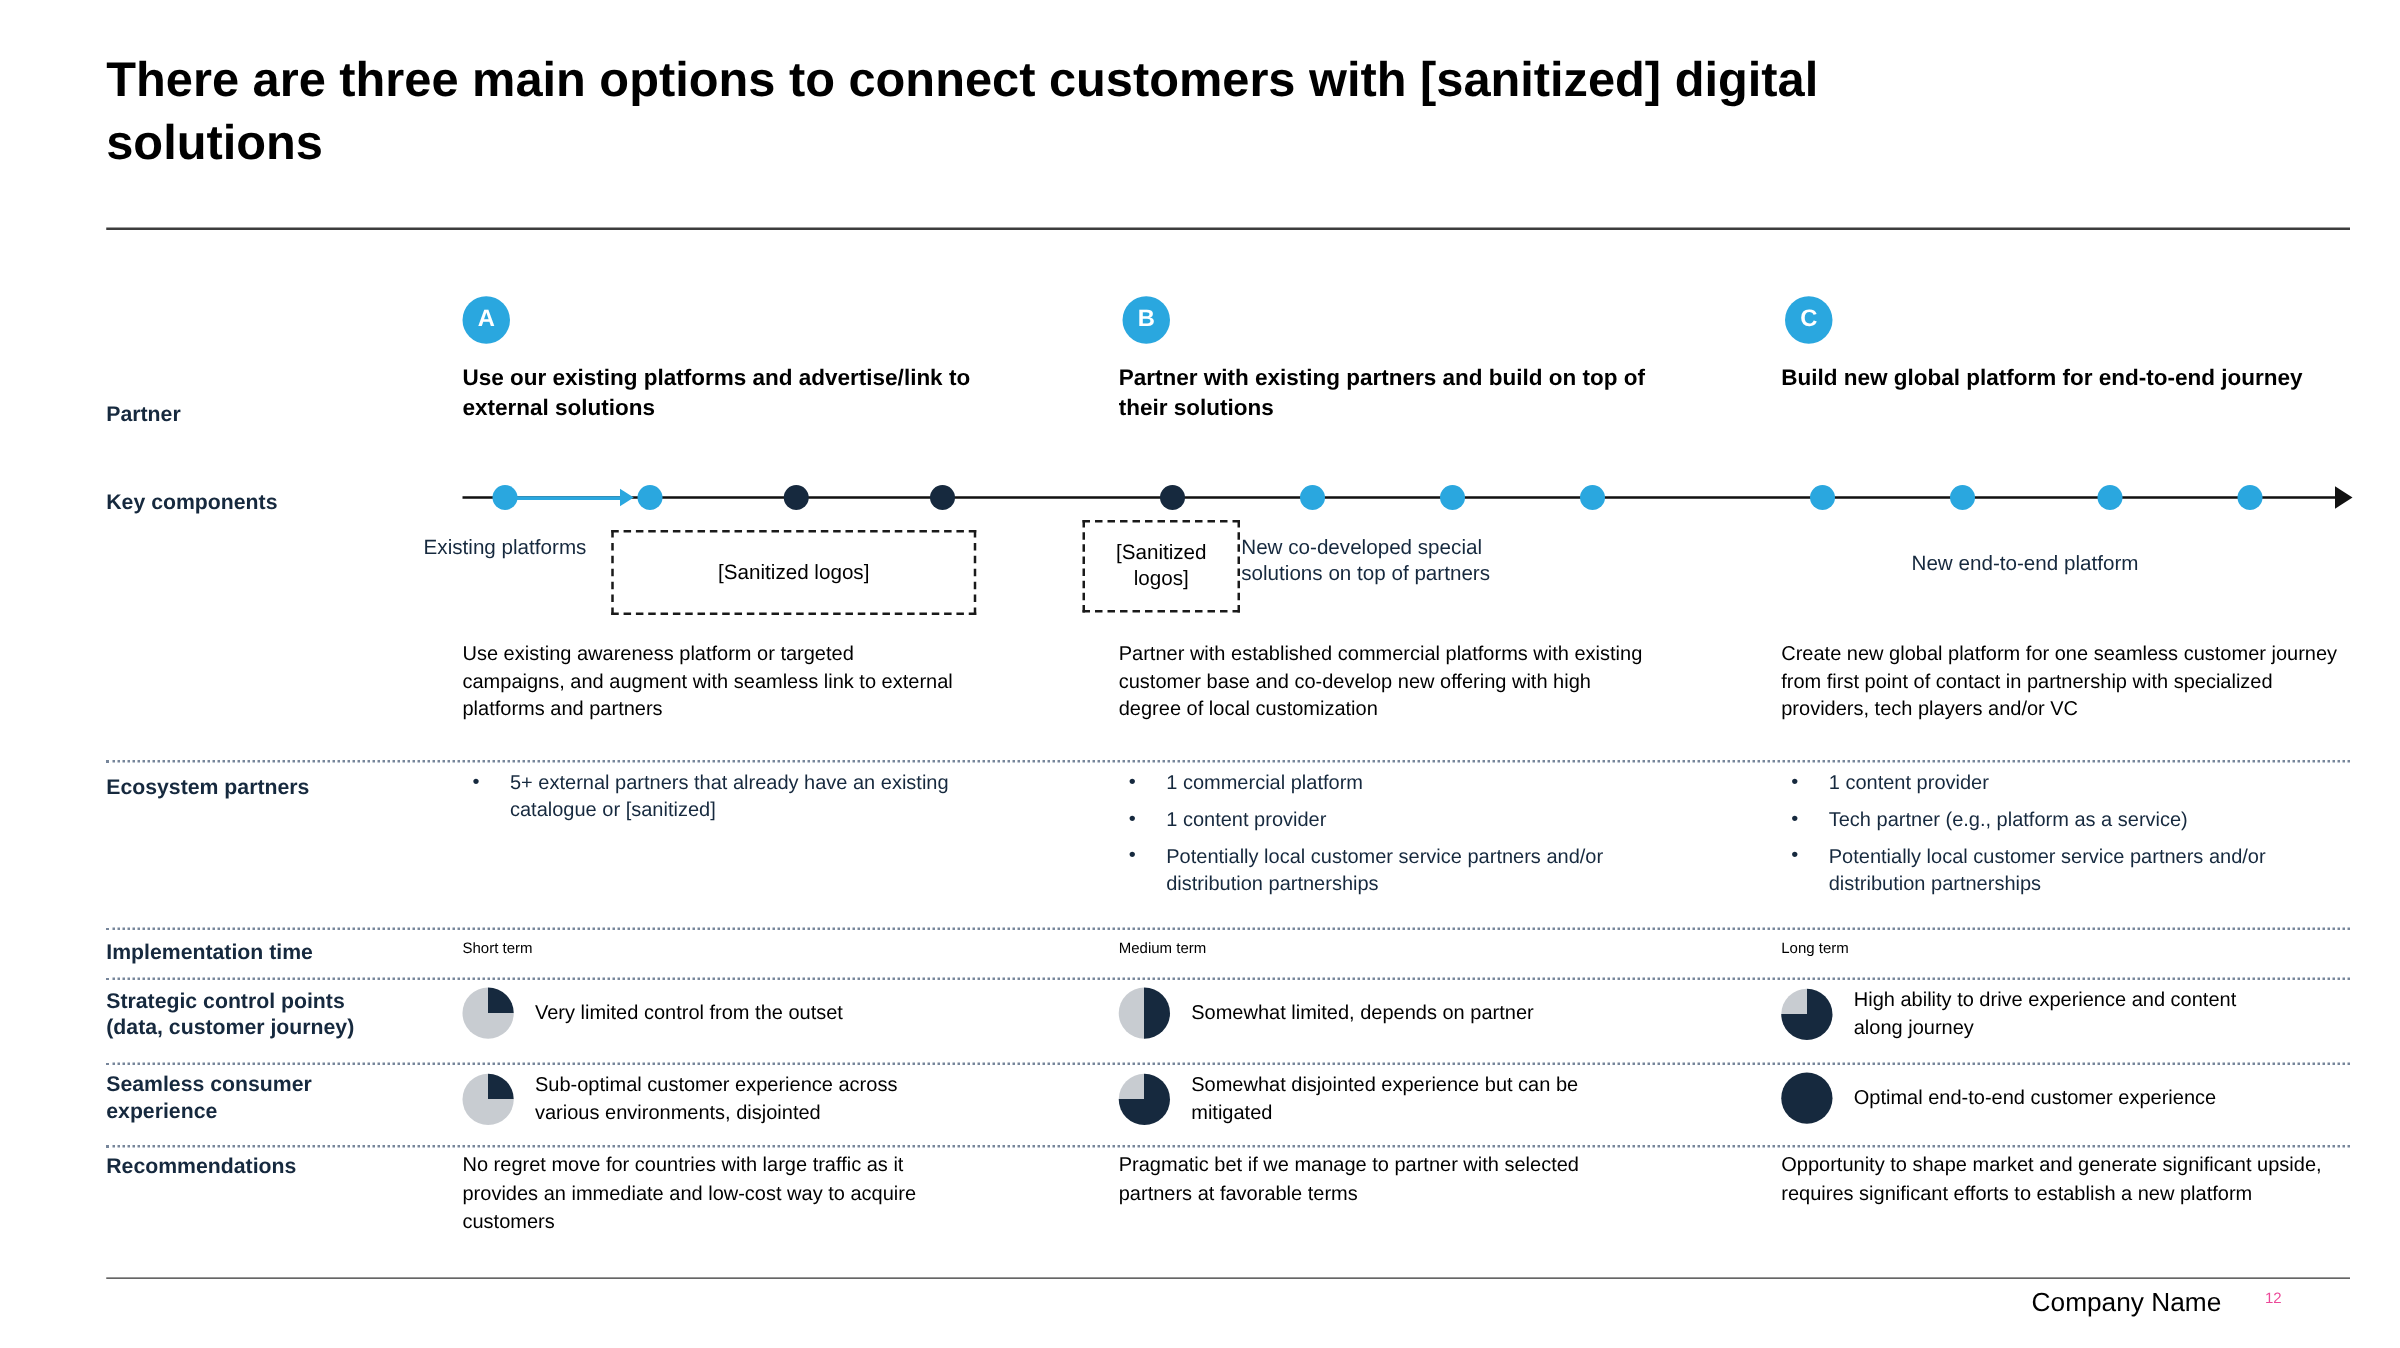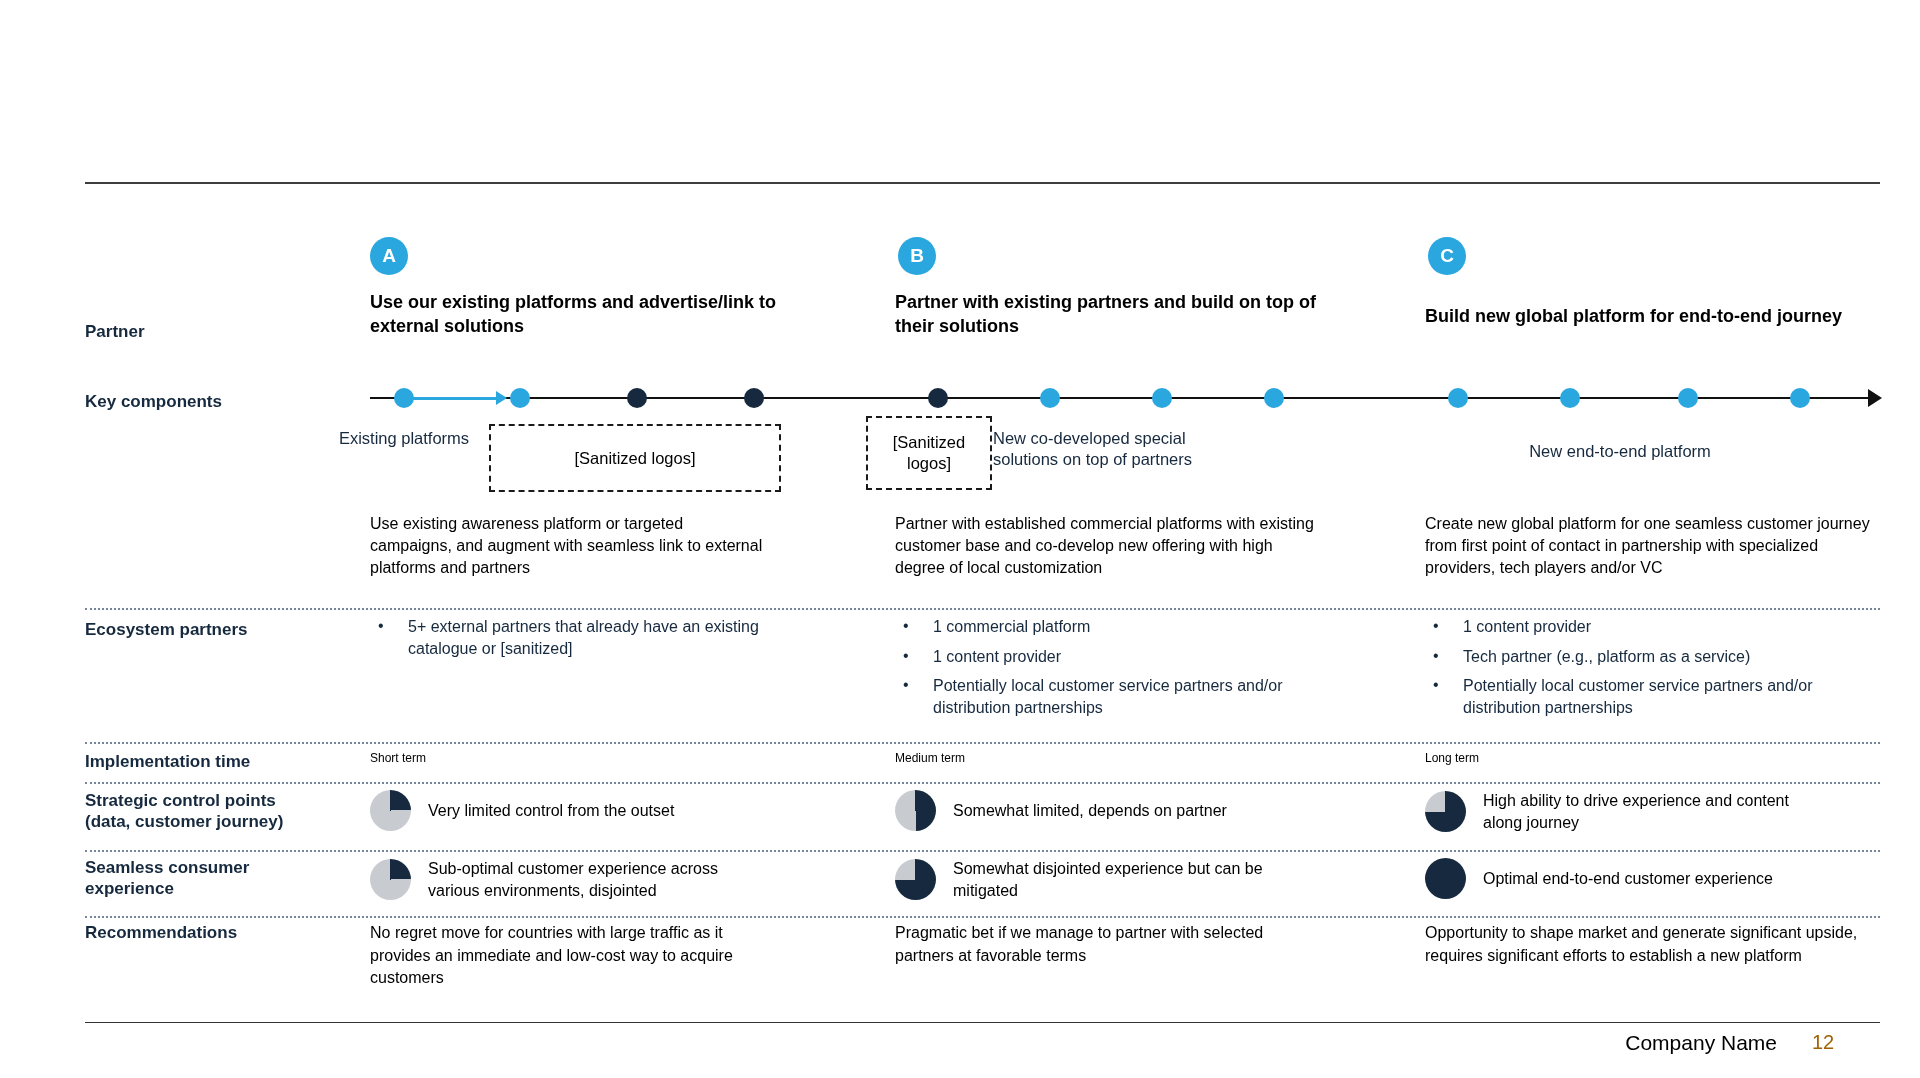--- a/index.html
+++ b/index.html
@@ -26,21 +26,21 @@
   .abs{position:absolute;}
 
   
   .badge{position:absolute;top:237px;width:38px;height:38px;border-radius:50%;background:var(--accent-blue);
          color:#fff;font-size:19px;font-weight:700;display:flex;align-items:center;justify-content:center;}
 
   
   .colhead{position:absolute;top:291px;font-size:18px;font-weight:700;line-height:1.33;color:#000;}
   .colhead.colA{width:445px;}
   .colhead.colB{width:445px;}
-  .colhead.colC{width:452px;margin-top:14px;}
+  .colhead.colC{width:452px;}
 
   
   .timeline{position:absolute;left:370px;top:385px;width:1515px;height:28px;}
   .tl-line{position:absolute;left:0;top:12px;width:1500px;height:2px;background:#111;}
   .tl-arrowhead{position:absolute;left:1498px;top:4px;width:0;height:0;
                 border-left:14px solid #111;border-top:9px solid transparent;border-bottom:9px solid transparent;}
   .tl-bluearrow-line{position:absolute;left:38px;top:11.5px;width:92px;height:3px;background:var(--accent-blue);z-index:2;}
   .tl-bluearrow-head{position:absolute;left:126px;top:6px;width:0;height:0;z-index:2;
                 border-left:11px solid var(--accent-blue);border-top:7px solid transparent;border-bottom:7px solid transparent;}
   .dot{position:absolute;top:3px;width:20px;height:20px;border-radius:50%;z-index:3;}
@@ -84,27 +84,28 @@
 
   
   .rec{position:absolute;top:922px;font-size:16px;line-height:1.42;color:#000;}
   .rec.colA{width:415px;}
   .rec.colB{width:430px;}
   .rec.colC{width:448px;}
 
   
   .footer-rule{position:absolute;left:85px;top:1022px;width:1795px;height:1px;background:#333;}
   .footer-company{position:absolute;left:1550px;top:1031px;width:227px;text-align:right;font-size:21px;color:#000;}
-  .footer-page{position:absolute;left:1812px;top:1031px;font-size:20px;color:#a16207;}
+  .footer-page{position:absolute;left:1812px;top:1031px;font-size:12px;color:#ec4899;}
 </style>
 </head>
 <body>
 
 <div class="slide">
 
+  <h1 class="title">There are three main options to connect customers with [sanitized] digital solutions</h1>
   <div class="title-rule"></div>
 
   <div class="rowlabel" style="top:322px">Partner</div>
   <div class="rowlabel" style="top:392px">Key components</div>
   <div class="rowlabel" style="top:620px">Ecosystem partners</div>
   <div class="rowlabel" style="top:752px">Implementation time</div>
   <div class="rowlabel" style="top:791px">Strategic control points (data, customer journey)</div>
   <div class="rowlabel" style="top:858px">Seamless consumer experience</div>
   <div class="rowlabel" style="top:923px">Recommendations</div>
 

